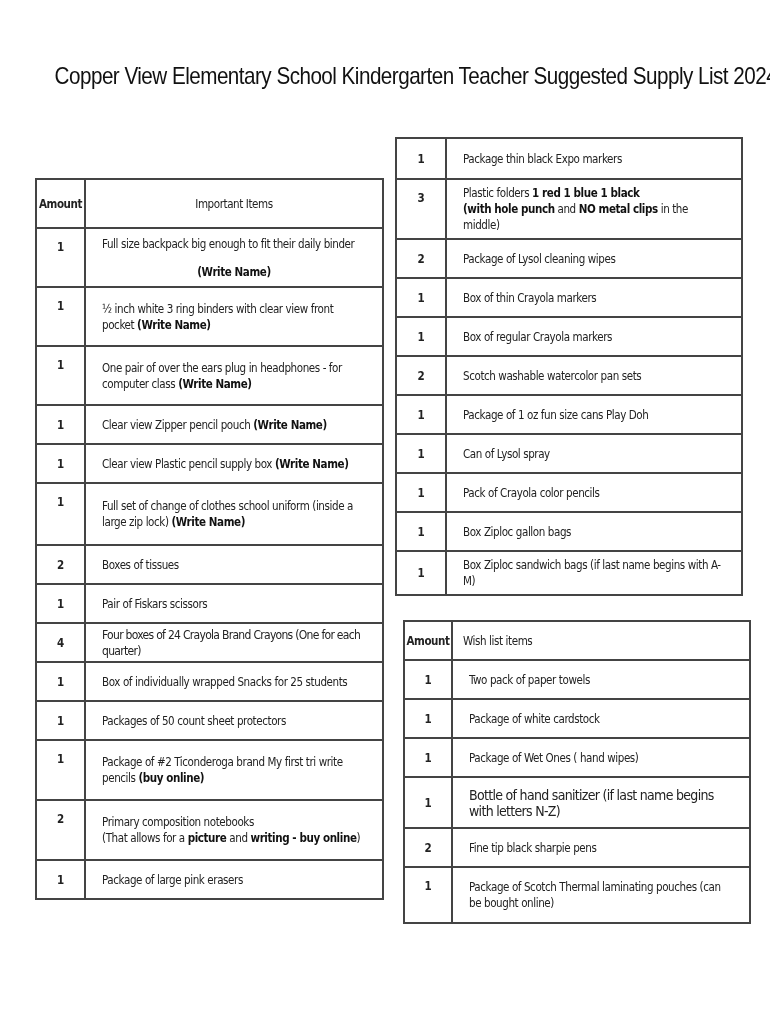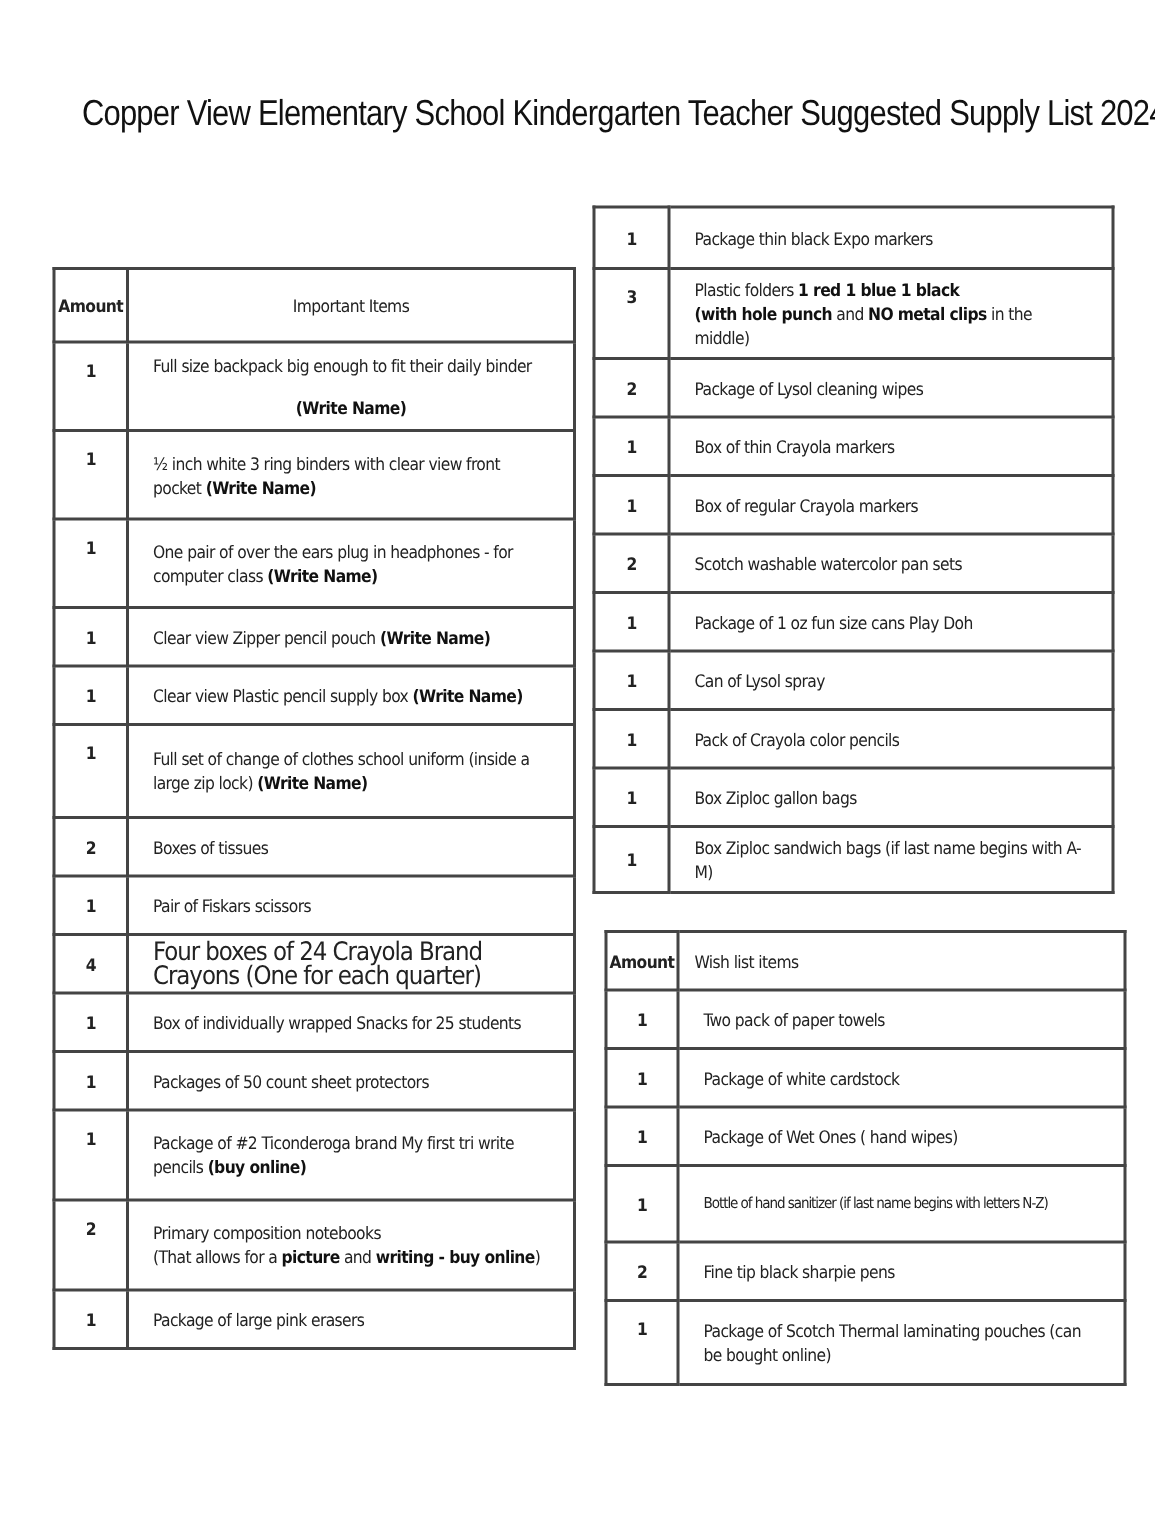--- a/index.html
+++ b/index.html
@@ -86,21 +86,21 @@
   <tr style="height:39px">
     <td class="amt">2</td>
     <td class="desc">Boxes of tissues</td>
   </tr>
   <tr style="height:39px">
     <td class="amt">1</td>
     <td class="desc">Pair of Fiskars scissors</td>
   </tr>
   <tr style="height:39px">
     <td class="amt">4</td>
-    <td class="desc" style="letter-spacing:-0.7px;font-size:17px">Four boxes of 24 Crayola Brand Crayons (One for each quarter)</td>
+    <td class="desc" style="letter-spacing:-0.7px;font-size:12px">Four boxes of 24 Crayola Brand Crayons (One for each quarter)</td>
   </tr>
   <tr style="height:39px">
     <td class="amt">1</td>
     <td class="desc">Box of individually wrapped Snacks for 25 students</td>
   </tr>
   <tr style="height:39px">
     <td class="amt">1</td>
     <td class="desc">Packages of 50 count sheet protectors</td>
   </tr>
   <tr style="height:60px">
@@ -197,21 +197,21 @@
   <tr style="height:39px">
     <td class="amt">1</td>
     <td class="desc">Package of white cardstock</td>
   </tr>
   <tr style="height:39px">
     <td class="amt">1</td>
     <td class="desc">Package of Wet Ones ( hand wipes)</td>
   </tr>
   <tr style="height:51px">
     <td class="amt">1</td>
-    <td class="desc" style="letter-spacing:-0.7px;font-size:10px">Bottle of hand sanitizer (if last name begins with letters N-Z)</td>
+    <td class="desc" style="letter-spacing:-0.7px;font-size:14px">Bottle of hand sanitizer (if last name begins with letters N-Z)</td>
   </tr>
   <tr style="height:39px">
     <td class="amt">2</td>
     <td class="desc">Fine tip black sharpie pens</td>
   </tr>
   <tr style="height:56px">
     <td class="amt top">1</td>
     <td class="desc">Package of Scotch Thermal laminating pouches (can be bought online)</td>
   </tr>
 </tbody>

